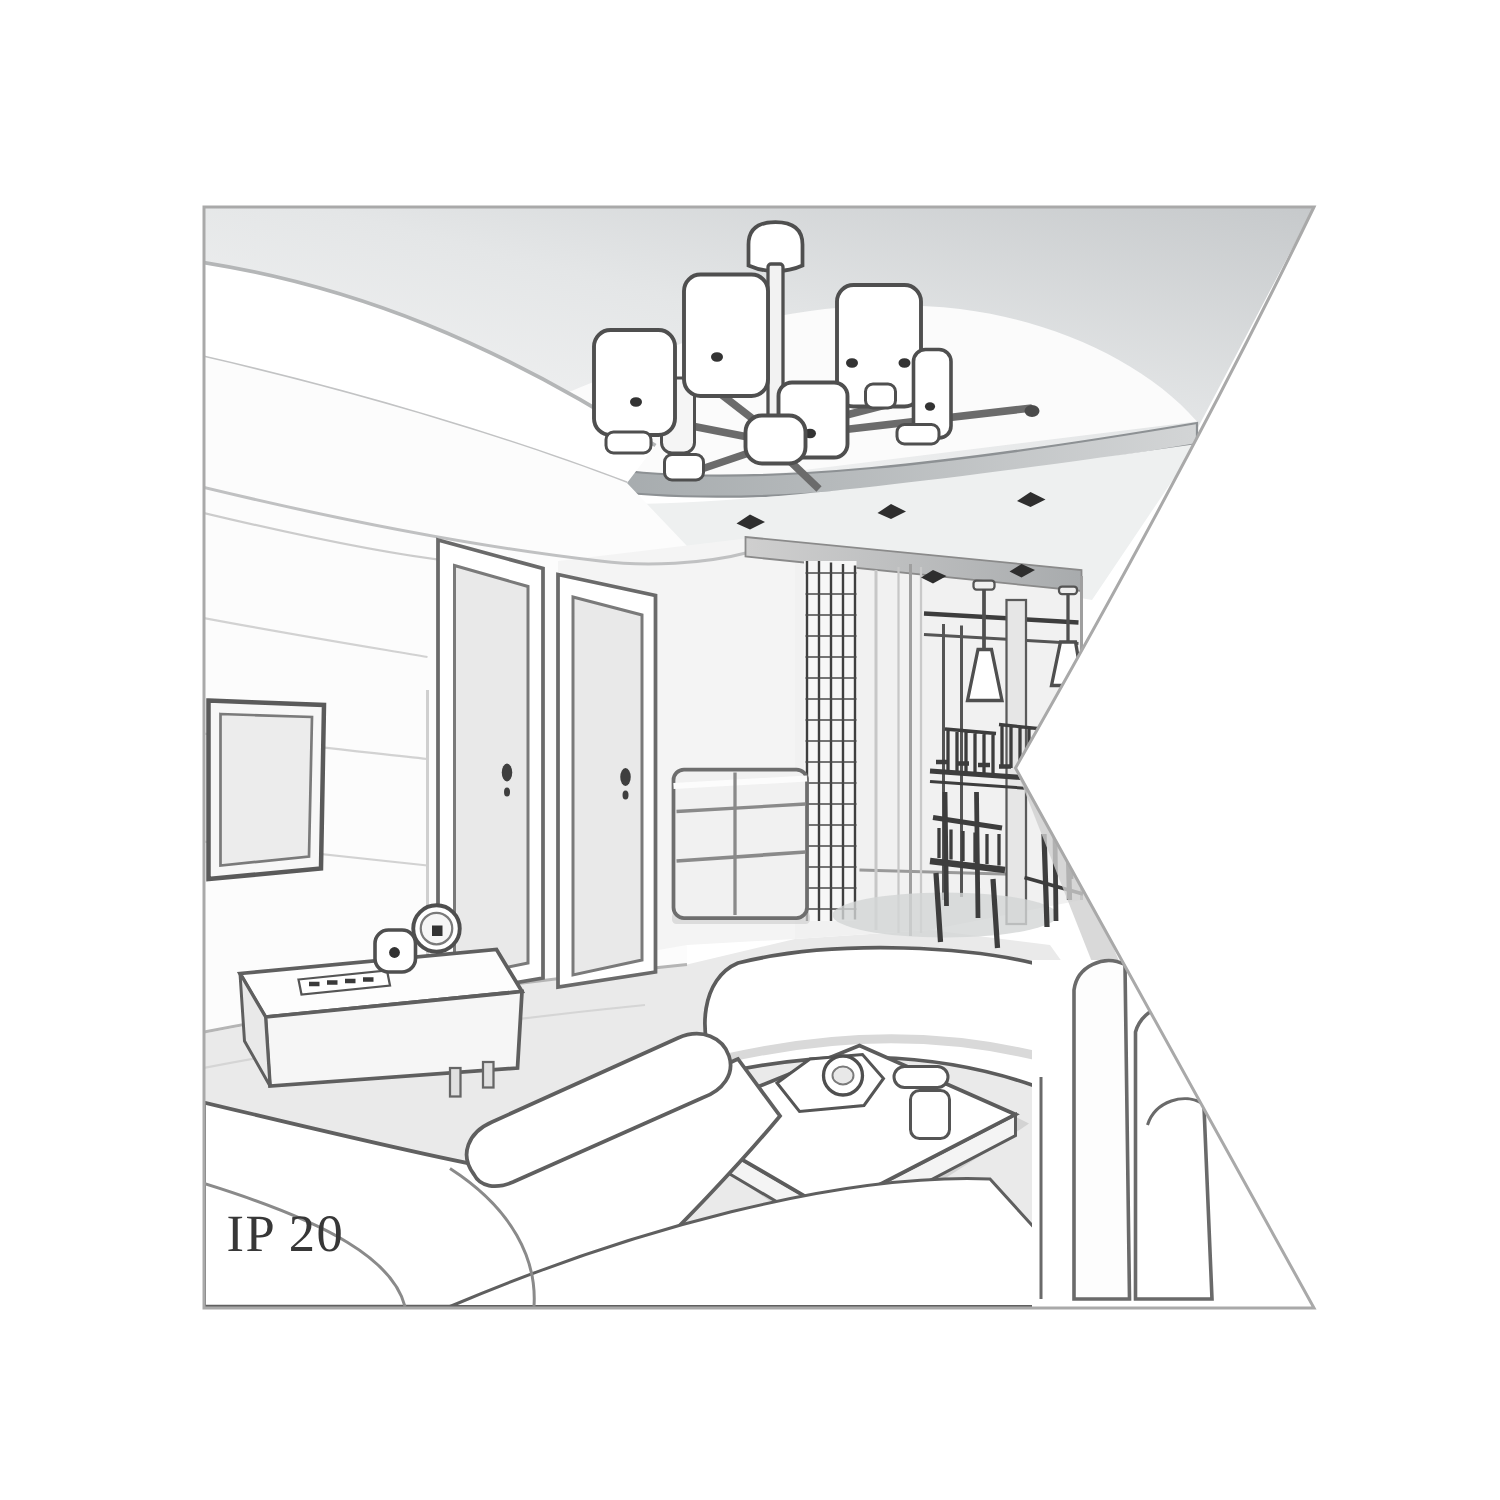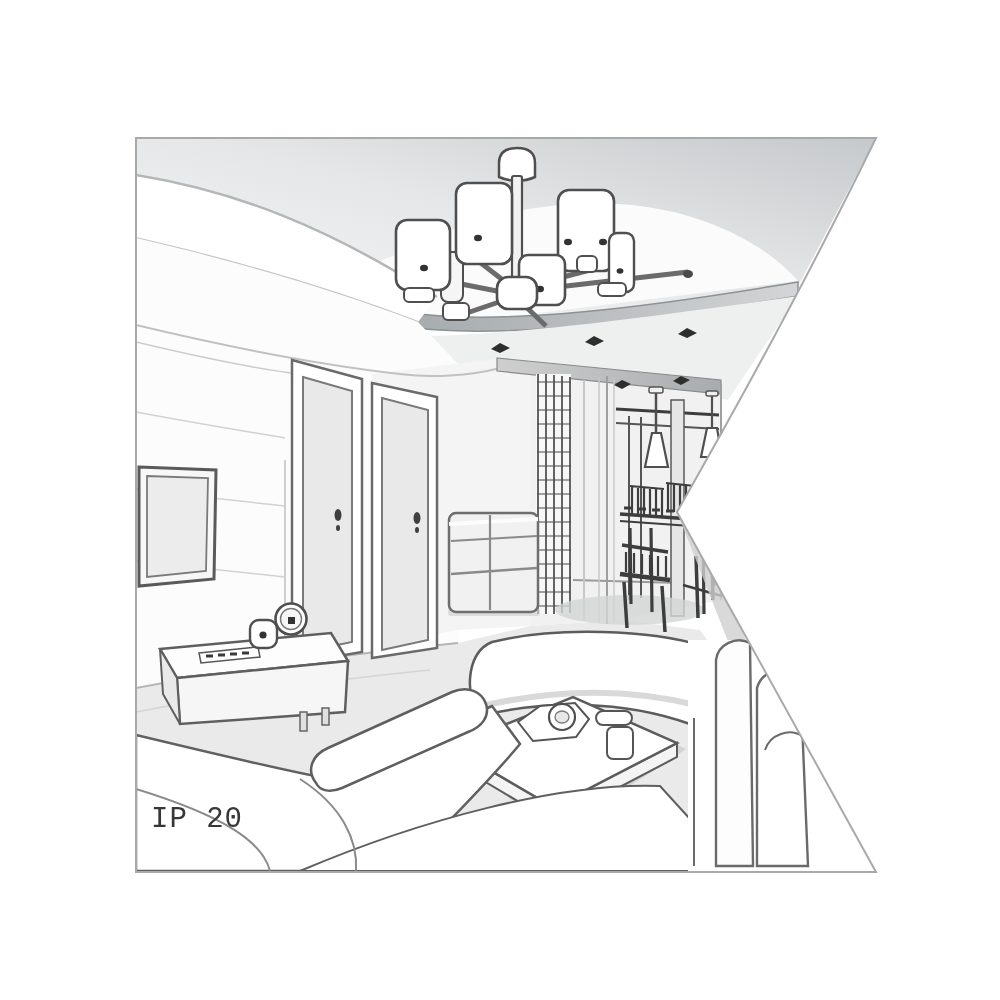--- a/index.html
+++ b/index.html
@@ -1,21 +1,21 @@
 <!DOCTYPE html>
 <html><head>
 <meta charset="utf-8">
 <style>
   html,body{margin:0;padding:0;background:#ffffff;width:1000px;height:1000px;overflow:hidden;}
   .stage{position:relative;width:1000px;height:1000px;background:#ffffff;font-family:"Liberation Sans",sans-serif;}
   .stage svg{position:absolute;left:0;top:0;filter:blur(.3px);}
   .ip-label{
     position:absolute;left:151px;top:803px;
-    font-size:29px;font-weight:500;letter-spacing:1px;color:#373737;
-    font-family:Liberation Mono, monospace;
+    font-size:35px;font-weight:500;letter-spacing:1px;color:#373737;
+    font-family:Liberation Serif, serif;
   }
 </style>
 </head>
 <body>
 
 <div class="stage">
   <svg width="1000" height="1000" viewBox="0 0 1000 1000">
     <defs>
       <clipPath id="frameClip">
         <path d="M136,138 L876,138 Q795,305 677,512 L876,872 L136,872 Z"></path>

